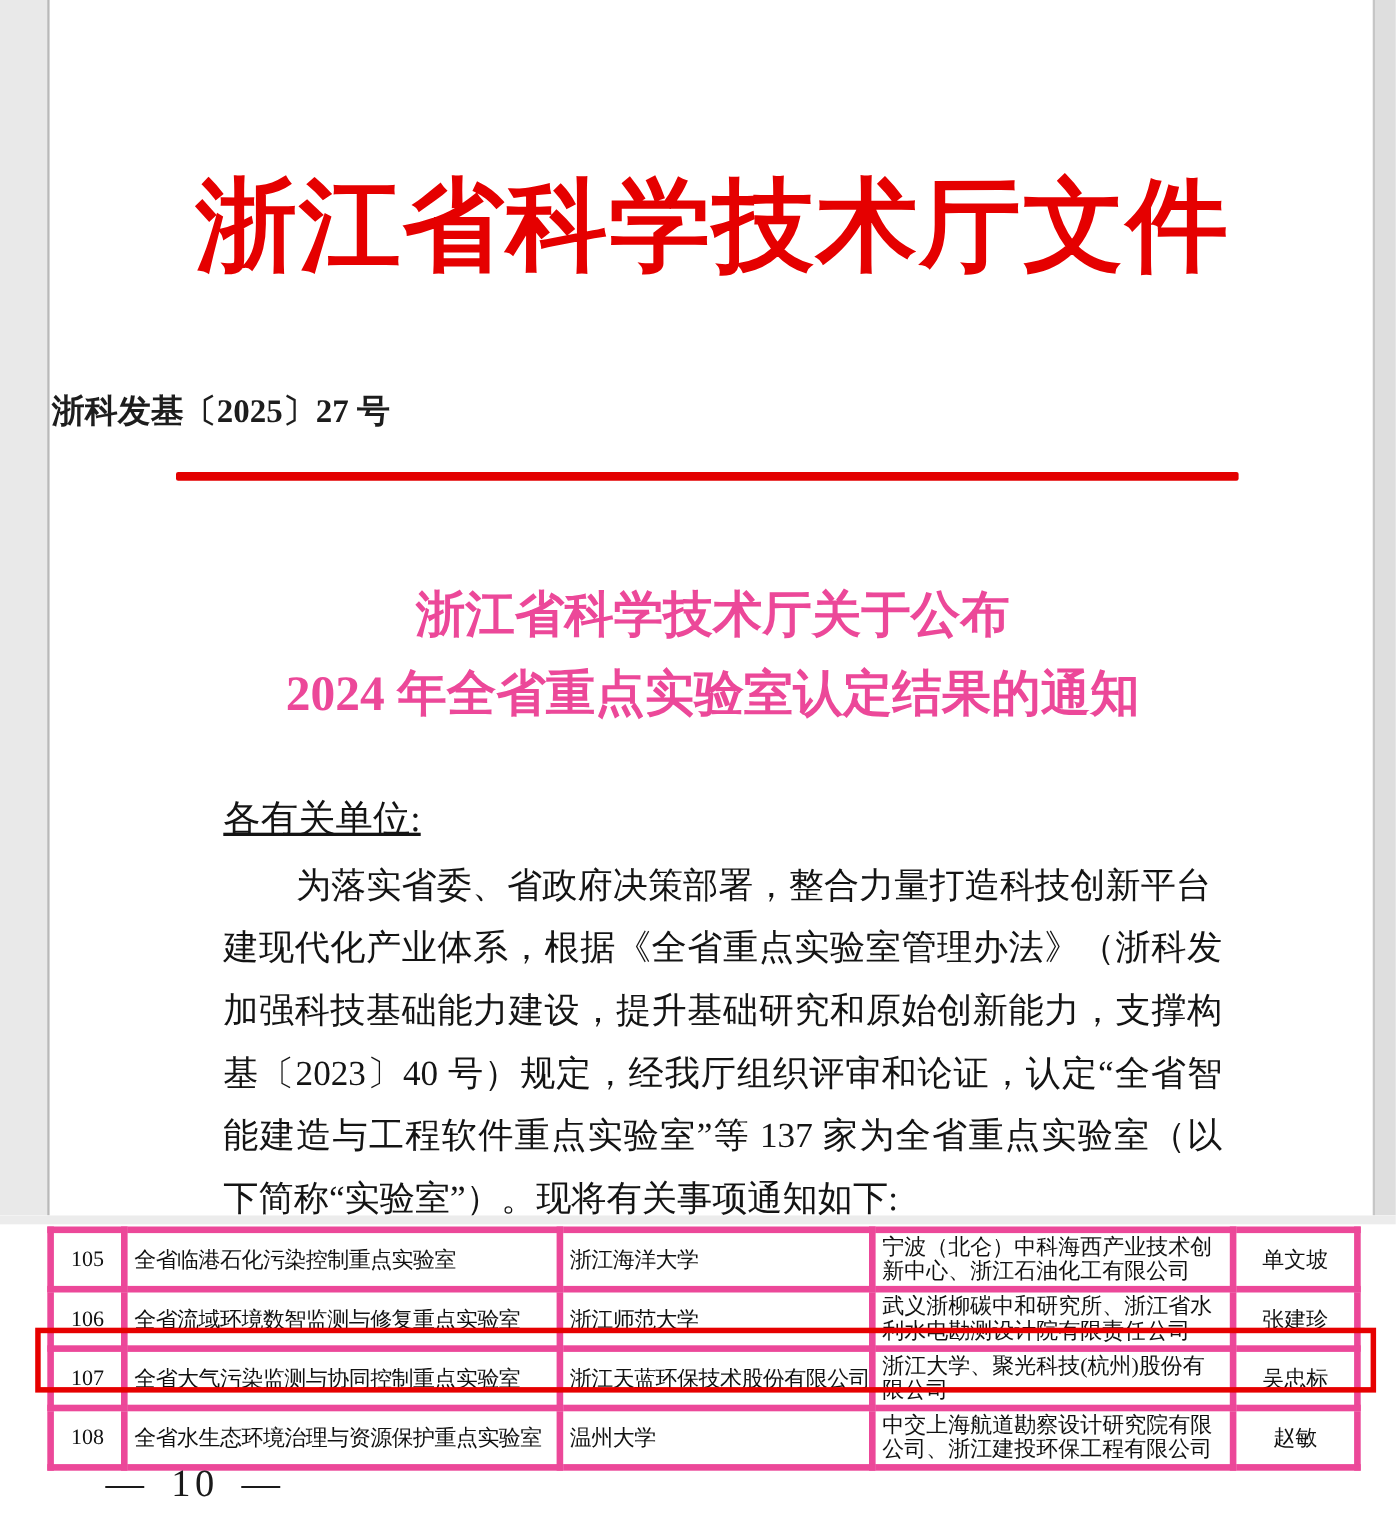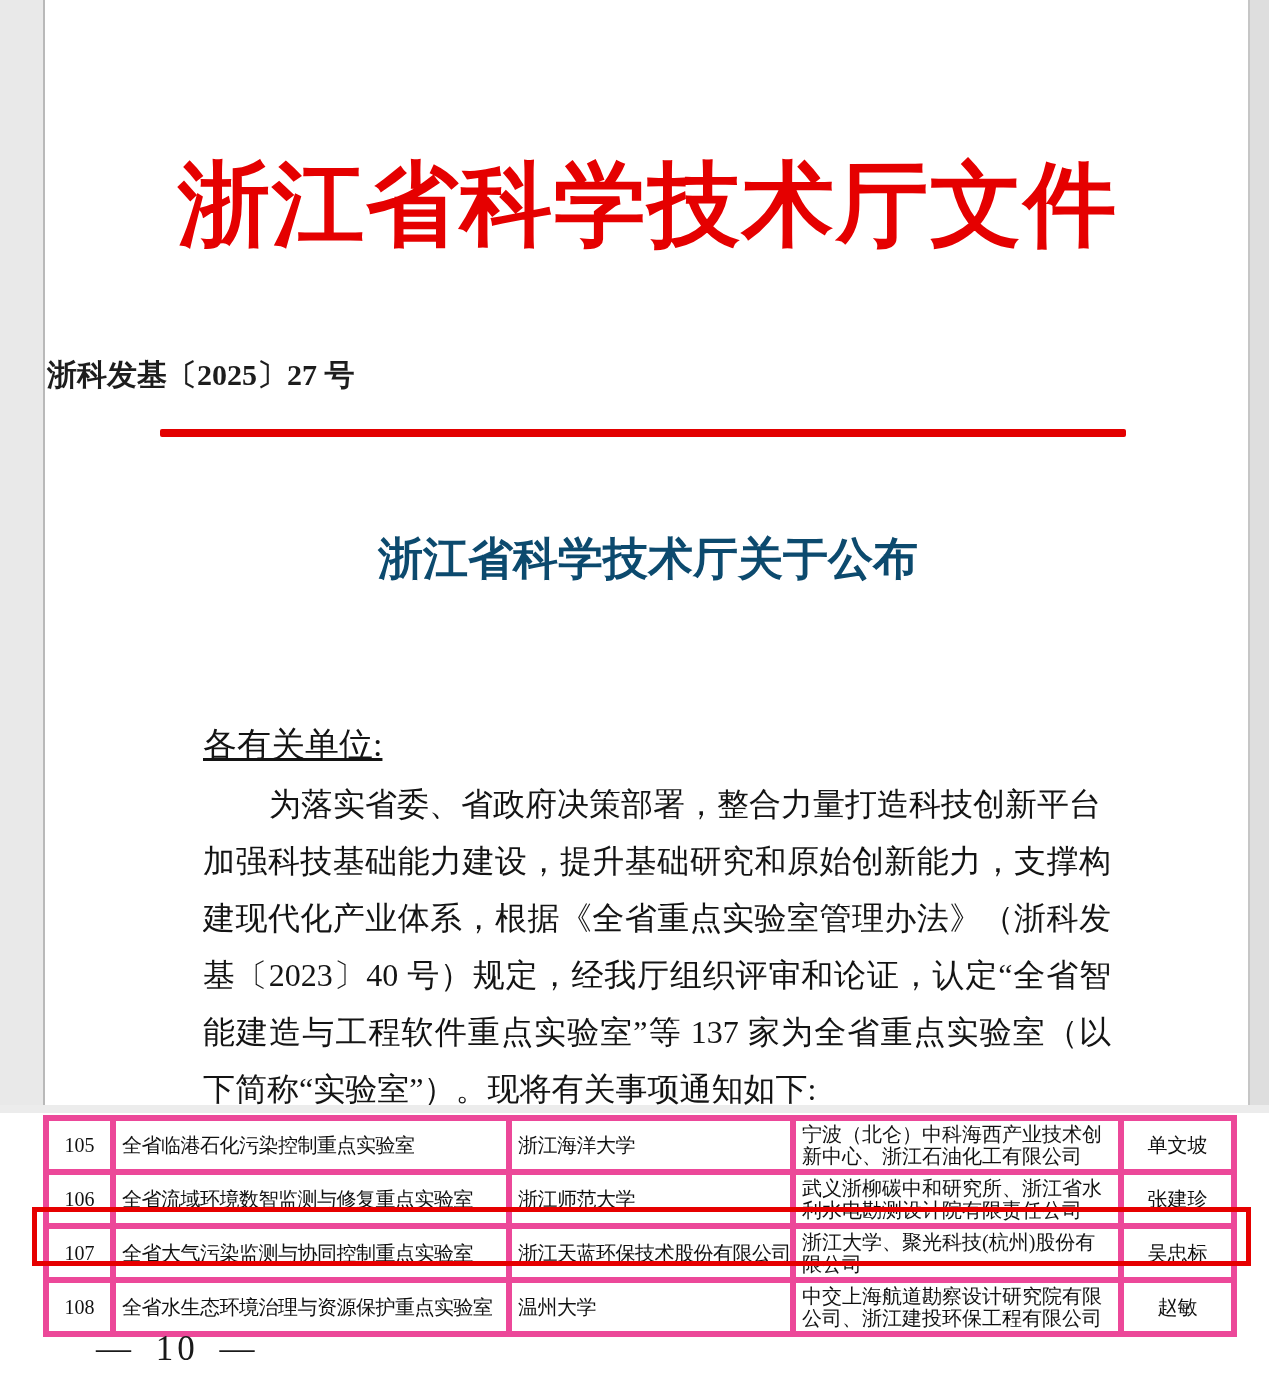--- a/index.html
+++ b/index.html
@@ -37,21 +37,21 @@
     font-size: 30px; font-weight: 600; color: #1d1d1d; white-space: nowrap;
   }
 
   .red-rule {
     position: absolute; left: 160px; top: 429px; width: 966px; height: 8px;
     background: #e30000; border-radius: 2px;
   }
 
   .notice-line {
     position: absolute; left: 47px; width: 1202px; height: 62px; line-height: 62px;
-    text-align: center; font-size: 45px; font-weight: bold; color: #0c4a6e; white-space: nowrap;
+    text-align: center; font-size: 45px; font-weight: bold; color: #ec4899; white-space: nowrap;
   }
   .notice-line.l1 { top: 528px; }
   .notice-line.l2 { top: 599px; }
 
   .salutation {
     position: absolute; left: 203px; top: 716px; width: 908px; height: 58px;
     line-height: 58px; font-size: 34px; color: #141414; text-decoration: underline;
   }
   .paragraph { position: absolute; left: 203px; top: 776px; width: 908px; }
   .para-line {
@@ -107,27 +107,28 @@
 
   <div class="doc-page">
     <div class="margin-left"></div>
     <div class="margin-right"></div>
 
     <div class="red-title">浙江省科学技术厅文件</div>
     <div class="doc-number">浙科发基〔2025〕27 号</div>
     <div class="red-rule"></div>
 
     <div class="notice-line l1">浙江省科学技术厅关于公布</div>
+    <div class="notice-line l2">2024 年全省重点实验室认定结果的通知</div>
 
     <div class="salutation">各有关单位:</div>
 
     <div class="paragraph">
       <div class="para-line indent">为落实省委、省政府决策部署，整合力量打造科技创新平台，</div>
+      <div class="para-line">建现代化产业体系，根据《全省重点实验室管理办法》（浙科发</div>
       <div class="para-line">加强科技基础能力建设，提升基础研究和原始创新能力，支撑构</div>
-      <div class="para-line">建现代化产业体系，根据《全省重点实验室管理办法》（浙科发</div>
       <div class="para-line">基〔2023〕40 号）规定，经我厅组织评审和论证，认定“全省智</div>
       <div class="para-line">能建造与工程软件重点实验室”等 137 家为全省重点实验室（以</div>
       <div class="para-line last">下简称“实验室”）。现将有关事项通知如下:</div>
     </div>
   </div>
 
   <div class="table-section">
     <div class="seam"></div>
 
     <table class="lab-table">

